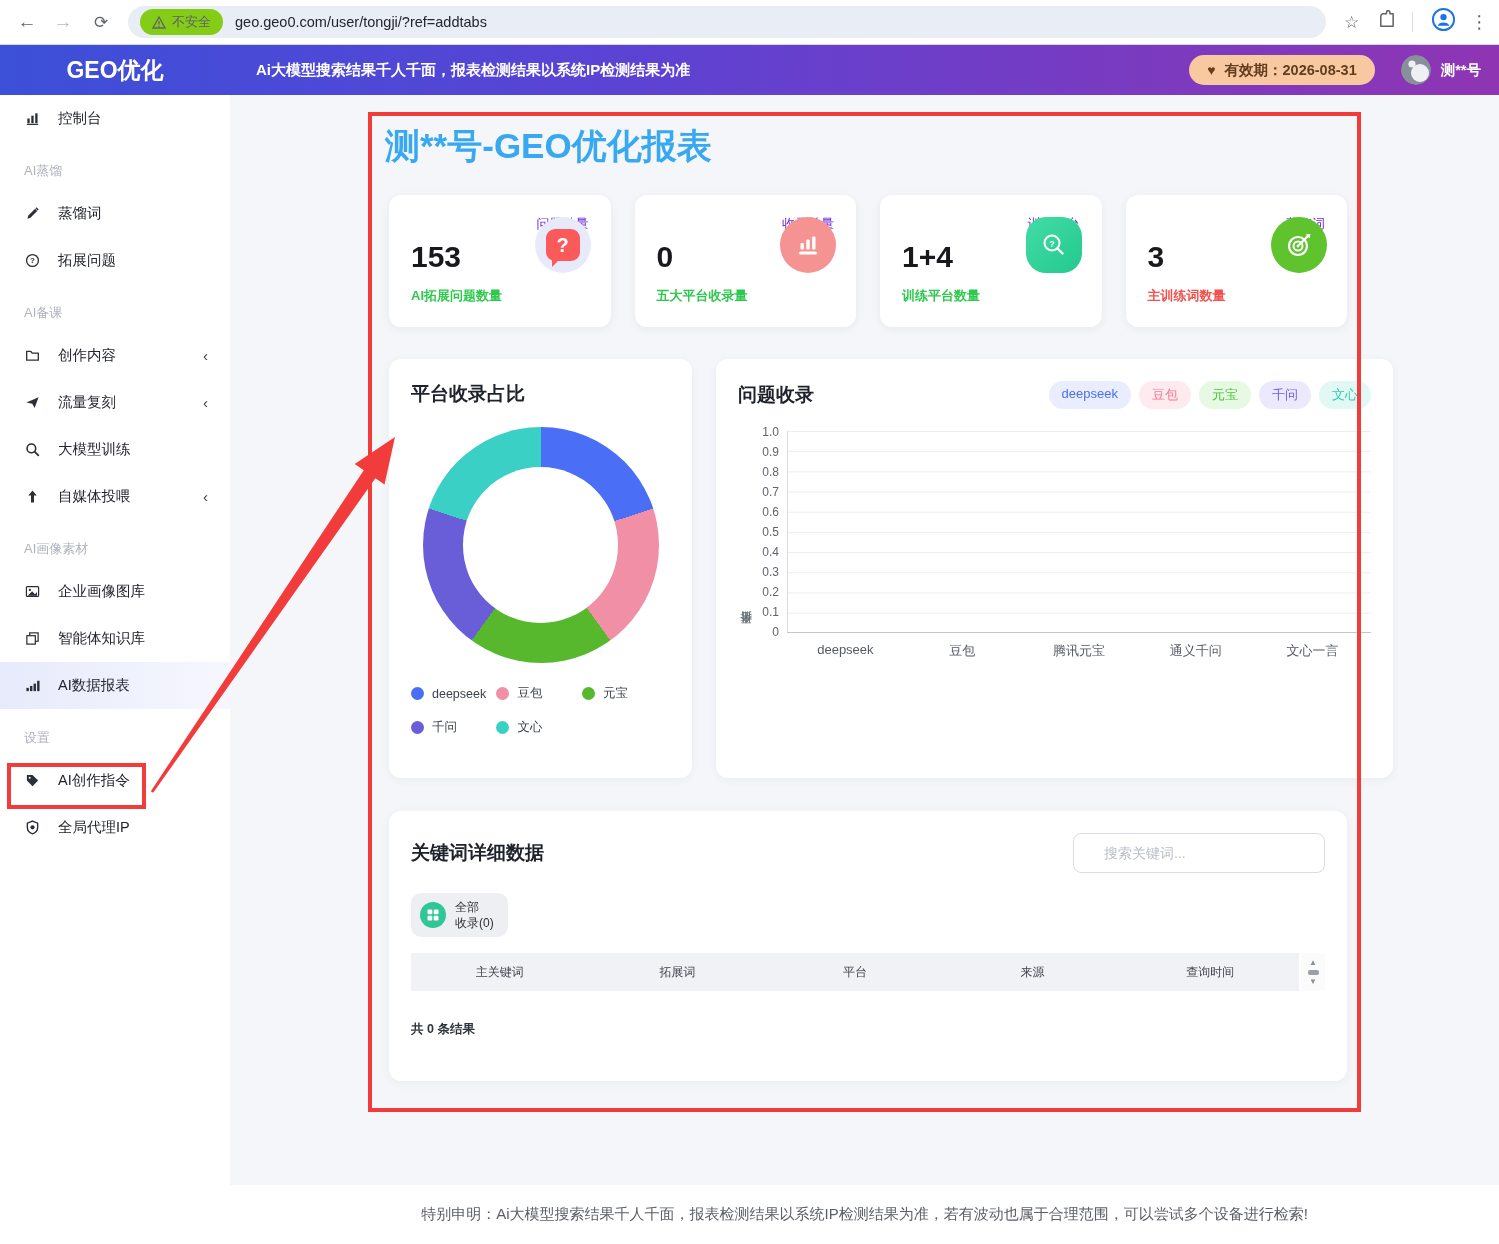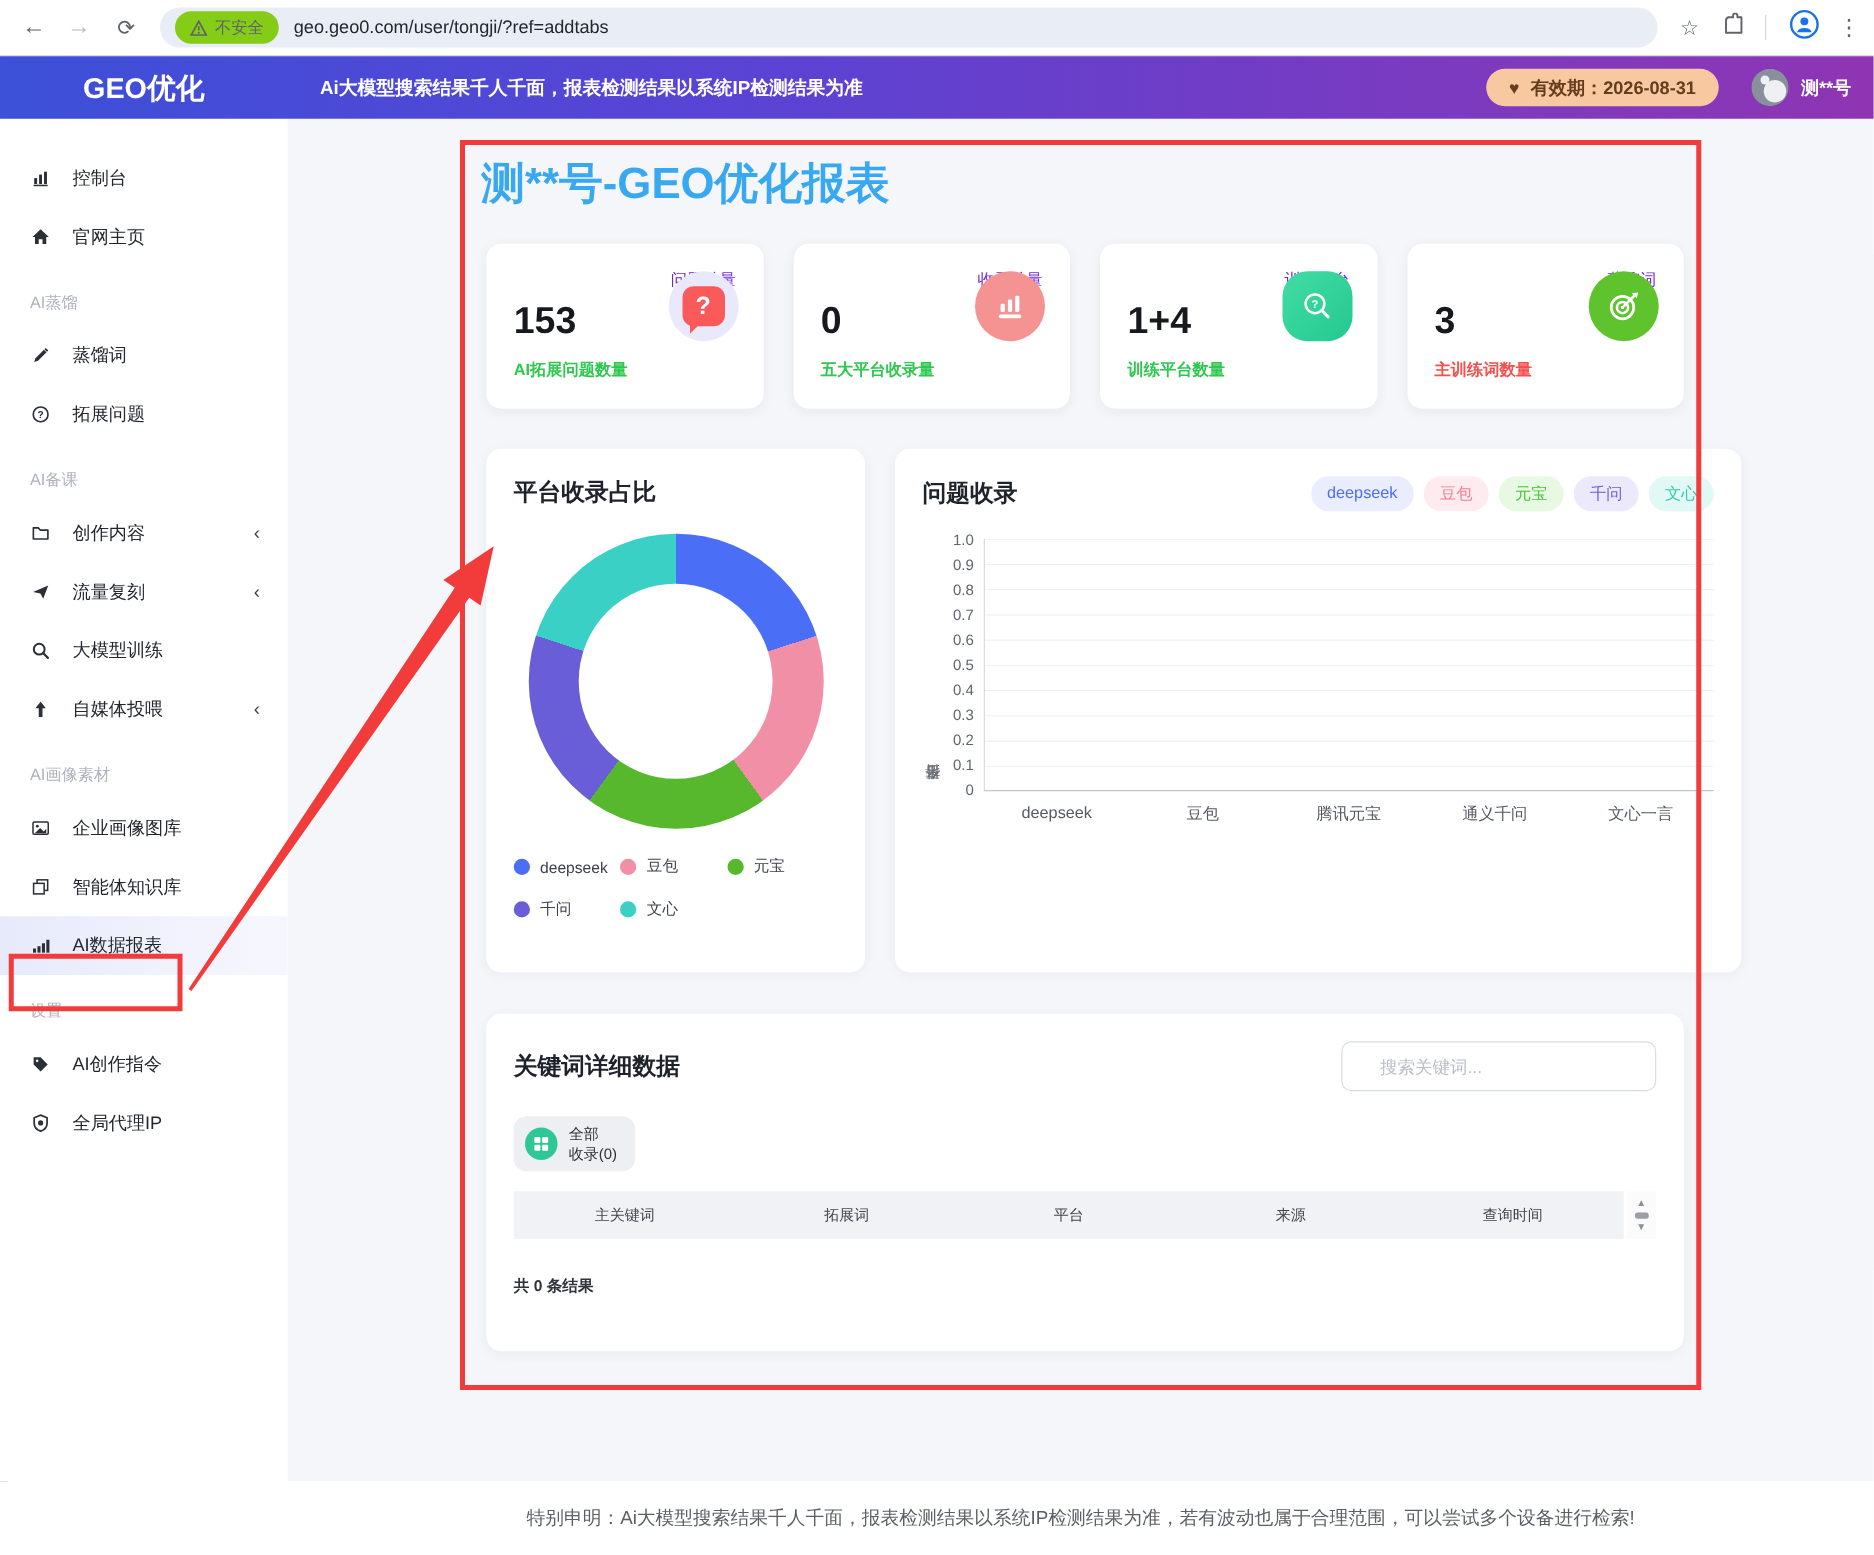--- a/index.html
+++ b/index.html
@@ -30,21 +30,21 @@
   .hdr-subtitle { font-size:15px; font-weight:600; margin-left:26px; }
   .hdr-spacer { flex:1; }
   .validity-badge { background:#f8c9a1; color:#633d1d; height:30px; border-radius:16px;
     display:flex; align-items:center; gap:9px; padding:0 18px; font-size:14.5px; font-weight:bold; margin-right:26px; }
   .badge-heart { font-size:14px; color:#6b3c1c; }
   .avatar { width:30px; height:30px; border-radius:50%; overflow:hidden; margin-right:10px; flex:none; }
   .username { font-size:14.5px; margin-right:18px; font-weight:600; }
 
   
   .sidebar { position:absolute; top:95px; left:0; width:230px; height:1090px; background:#fff;
-    padding-top:24px; z-index:10; }
+    padding-top:0; z-index:10; }
   .side-item { height:47px; display:flex; align-items:center; padding-left:24px; gap:18px;
     font-size:14.5px; color:#23262d; cursor:pointer; position:relative; }
   .side-item.active { background:linear-gradient(90deg,#e7eafb 0%,#f6f7fe 100%); }
   .si-icon { width:16px; height:16px; flex:none; display:grid; place-items:center; }
   .si-icon svg { display:block; }
   .si-chev { position:absolute; right:22px; color:#3c4047; font-size:15px; }
   .side-section { height:38px; margin-top:10px; display:flex; align-items:center; padding-left:24px;
     color:#aeb2bc; font-size:13px; }
 
   
@@ -182,28 +182,20 @@
   <div class="side-item">
     <span class="si-icon">
         <svg width="15" height="15" viewBox="0 0 16 16">
           <rect x="2.5" y="8" width="2.5" height="5" fill="#2b2f36"></rect>
           <rect x="6.7" y="5" width="2.5" height="8" fill="#2b2f36"></rect>
           <rect x="10.9" y="2.5" width="2.5" height="10.5" fill="#2b2f36"></rect>
           <rect x="2" y="13.6" width="12" height="1.3" fill="#2b2f36"></rect>
         </svg>
       </span>
     <span>控制台</span>
-  </div>
-  <div class="side-item">
-    <span class="si-icon">
-        <svg width="15" height="15" viewBox="0 0 16 16">
-          <path d="M8 1.5 L15 8 H12.8 V14 H9.6 V10 H6.4 V14 H3.2 V8 H1 Z" fill="#2b2f36"></path>
-        </svg>
-      </span>
-    <span>官网主页</span>
   </div>
   <div class="side-section">AI蒸馏</div>
   <div class="side-item">
     <span class="si-icon">
         <svg width="15" height="15" viewBox="0 0 16 16">
           <path d="M2.5 13.5 L3.6 10.2 L10.8 3 L13 5.2 L5.8 12.4 Z" fill="#2b2f36"></path>
           <path d="M11.8 2 L14 4.2" stroke="#2b2f36" stroke-width="1.6"></path>
         </svg>
       </span>
     <span>蒸馏词</span>

